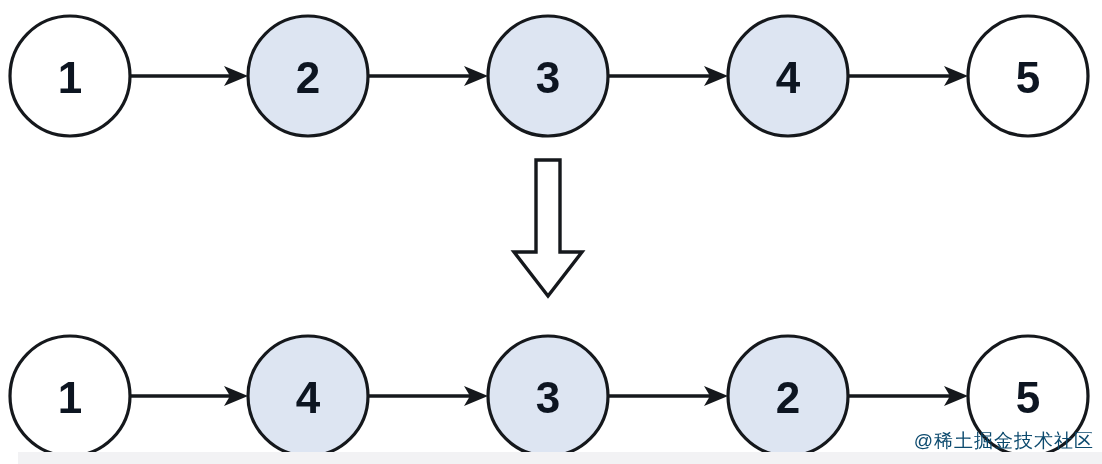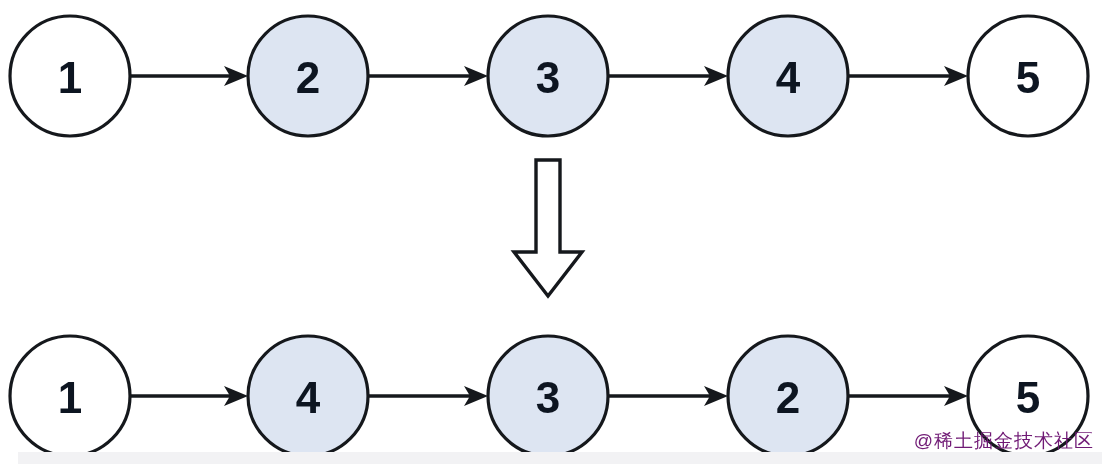--- a/index.html
+++ b/index.html
@@ -53,21 +53,21 @@
   }
   .bottom-strip {
     fill: #f2f2f4;
   }
   .watermark {
     position: absolute;
     right: 8px;
     bottom: 10px;
     font-family: "Liberation Sans", "DejaVu Sans", sans-serif;
     font-size: 19px;
-    color: #701a75;
+    color: #0c4a6e;
     letter-spacing: 1px;
     white-space: nowrap;
     pointer-events: none;
     user-select: none;
   }
 </style>
 </head>
 <body>
 
 <div id="stage">

